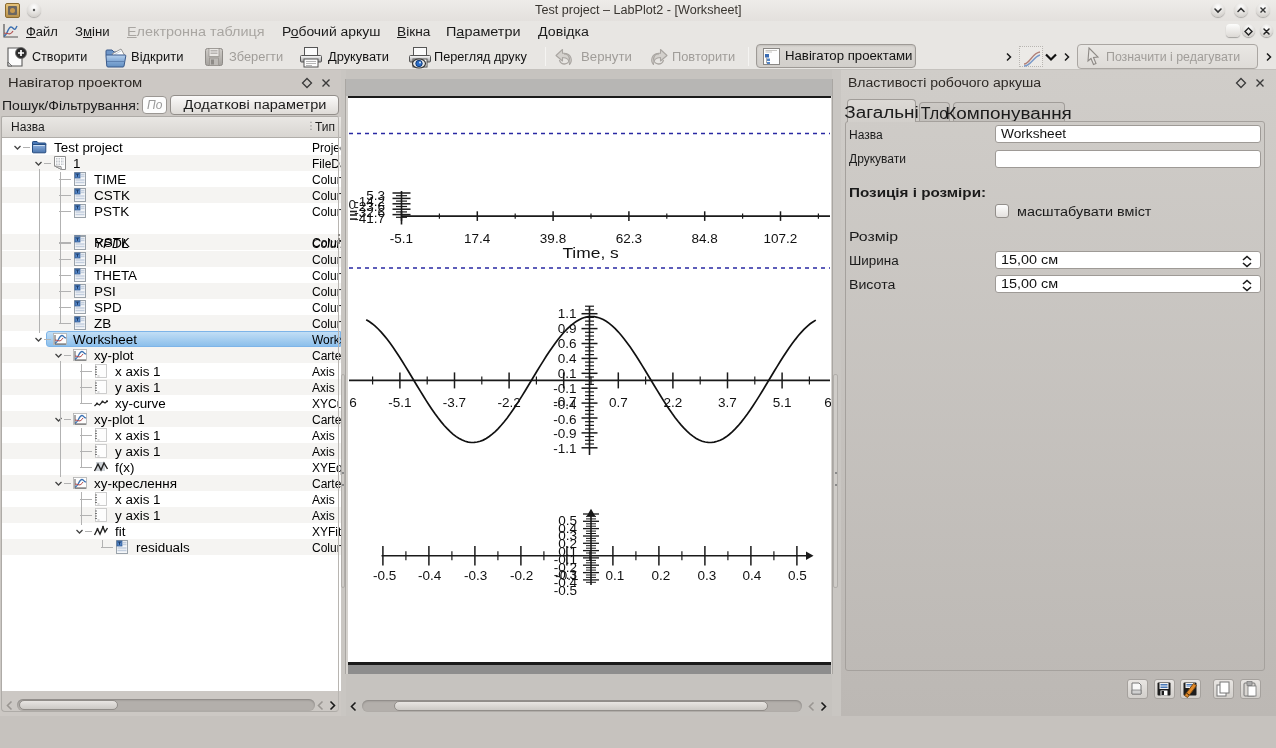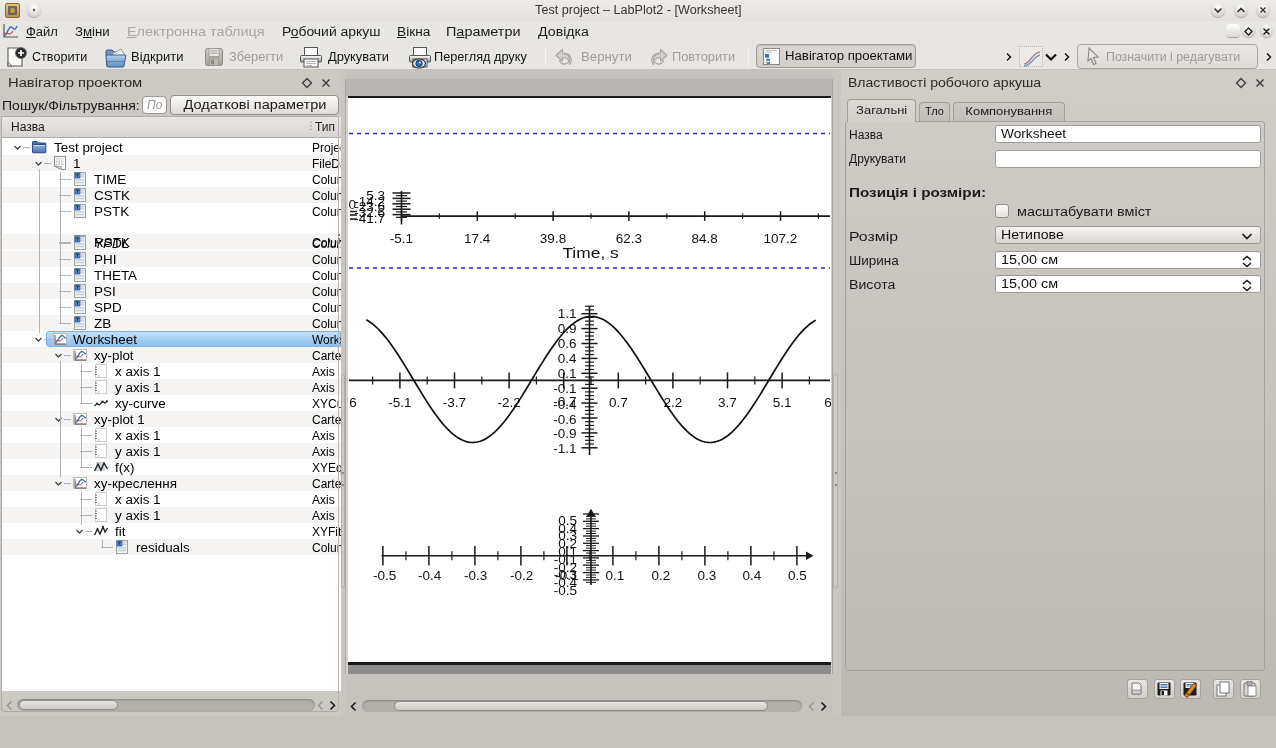--- a/index.html
+++ b/index.html
@@ -48,21 +48,21 @@
 
 #mdi { left:341px; top:70px; width:500px; height:646px; background:#c6c3bf; }
 #wsview { left:5px; top:9px; width:486px; height:595px; background:#d5d2ce; }
 #wspage { left:2px; top:19px; width:483px; height:564px; background:#ffffff; }
 #pagesvg { left:0; top:0; width:482px; height:564px; }
 
 
 #rightdock { left:841px; top:70px; width:435px; height:646px;
   background:linear-gradient(#d0cdc9,#bcb8b4); }
 #rdtitle { left:7px; top:6px; font-size:12px; color:#2e2a26; }
-.tab { position:absolute; font-size:11px; color:#1a1a1a; text-align:center;
+.tab { position:absolute; font-size:16px; color:#1a1a1a; text-align:center;
   border:1px solid #a19d99; border-bottom:none; border-radius:4px 4px 0 0; }
 #pane { left:4px; top:51px; width:420px; height:550px; border:1px solid #a5a19d; border-radius:3px; }
 .flabel { position:absolute; left:8px; font-size:12px; color:#1a1a1a; }
 .ffield { position:absolute; left:154px; width:266px; height:18px; background:#fff;
   border:1px solid #9e9a96; border-radius:3px; font-size:12px; color:#111; padding:1px 0 0 5px; }
 </style>
 </head>
 <body>
 <div class="abs" id="titlebar"></div>
 <div class="abs" id="titletext"><span class="sp" style="transform:scaleX(1.05);">Test project – LabPlot2 - [Worksheet]</span></div>
@@ -791,25 +791,20 @@
   <div class="tab" style="left:112px;top:32px;width:112px;height:20px;background:linear-gradient(#ccc9c5,#c2bfbb);padding-top:2px;"><span class="sp" style="transform:scaleX(1.18);">Компонування</span></div>
   <div class="abs" id="pane"></div>
   <div class="flabel" style="top:58px;">Назва</div>
   <div class="ffield" style="top:55px;"><span class="sp" style="transform:scaleX(1.14);transform-origin:0 50%;">Worksheet</span></div>
   <div class="flabel" style="top:82px;">Друкувати</div>
   <div class="ffield" style="top:80px;"></div>
   <div class="flabel" style="top:116px;font-weight:bold;transform:scaleX(1.27);transform-origin:0 50%;">Позиція і розміри:</div>
   <div class="abs" style="left:154px;top:134px;width:14px;height:14px;background:linear-gradient(#fdfdfd,#e4e1de);border:1px solid #938f8b;border-radius:3px;"></div>
   <div class="flabel" style="left:176px;top:135px;transform:scaleX(1.20);transform-origin:0 50%;">масштабувати вміст</div>
   <div class="flabel" style="top:160px;transform:scaleX(1.32);transform-origin:0 50%;">Розмір</div>
-  <div class="ffield" style="top:156px;height:18px;background:linear-gradient(#f7f5f3,#d8d5d1);"><span class="sp" style="transform:scaleX(1.18);transform-origin:0 50%;">Нетипове</span>
-    <svg class="abs" style="right:7px;top:5px;" width="12" height="9">
-        <path d="M1.5 2 L6 6.5 L10.5 2" stroke="#1a1a1a" stroke-width="1.7" fill="none"></path>
-      </svg>
-  </div>
   <div class="flabel" style="top:184px;transform:scaleX(1.12);transform-origin:0 50%;">Ширина</div>
   <div class="ffield" style="top:181px;"><span class="sp" style="transform:scaleX(1.2);transform-origin:0 50%;">15,00 см</span>
     <svg class="abs" style="right:7px;top:3px;" width="12" height="13">
         <path d="M2 5 L6 1.5 L10 5 M2 8 L6 11.5 L10 8" stroke="#1a1a1a" stroke-width="1.6" fill="none"></path>
       </svg>
   </div>
   <div class="flabel" style="top:208px;transform:scaleX(1.18);transform-origin:0 50%;">Висота</div>
   <div class="ffield" style="top:205px;"><span class="sp" style="transform:scaleX(1.2);transform-origin:0 50%;">15,00 см</span>
     <svg class="abs" style="right:7px;top:3px;" width="12" height="13">
         <path d="M2 5 L6 1.5 L10 5 M2 8 L6 11.5 L10 8" stroke="#1a1a1a" stroke-width="1.6" fill="none"></path>

